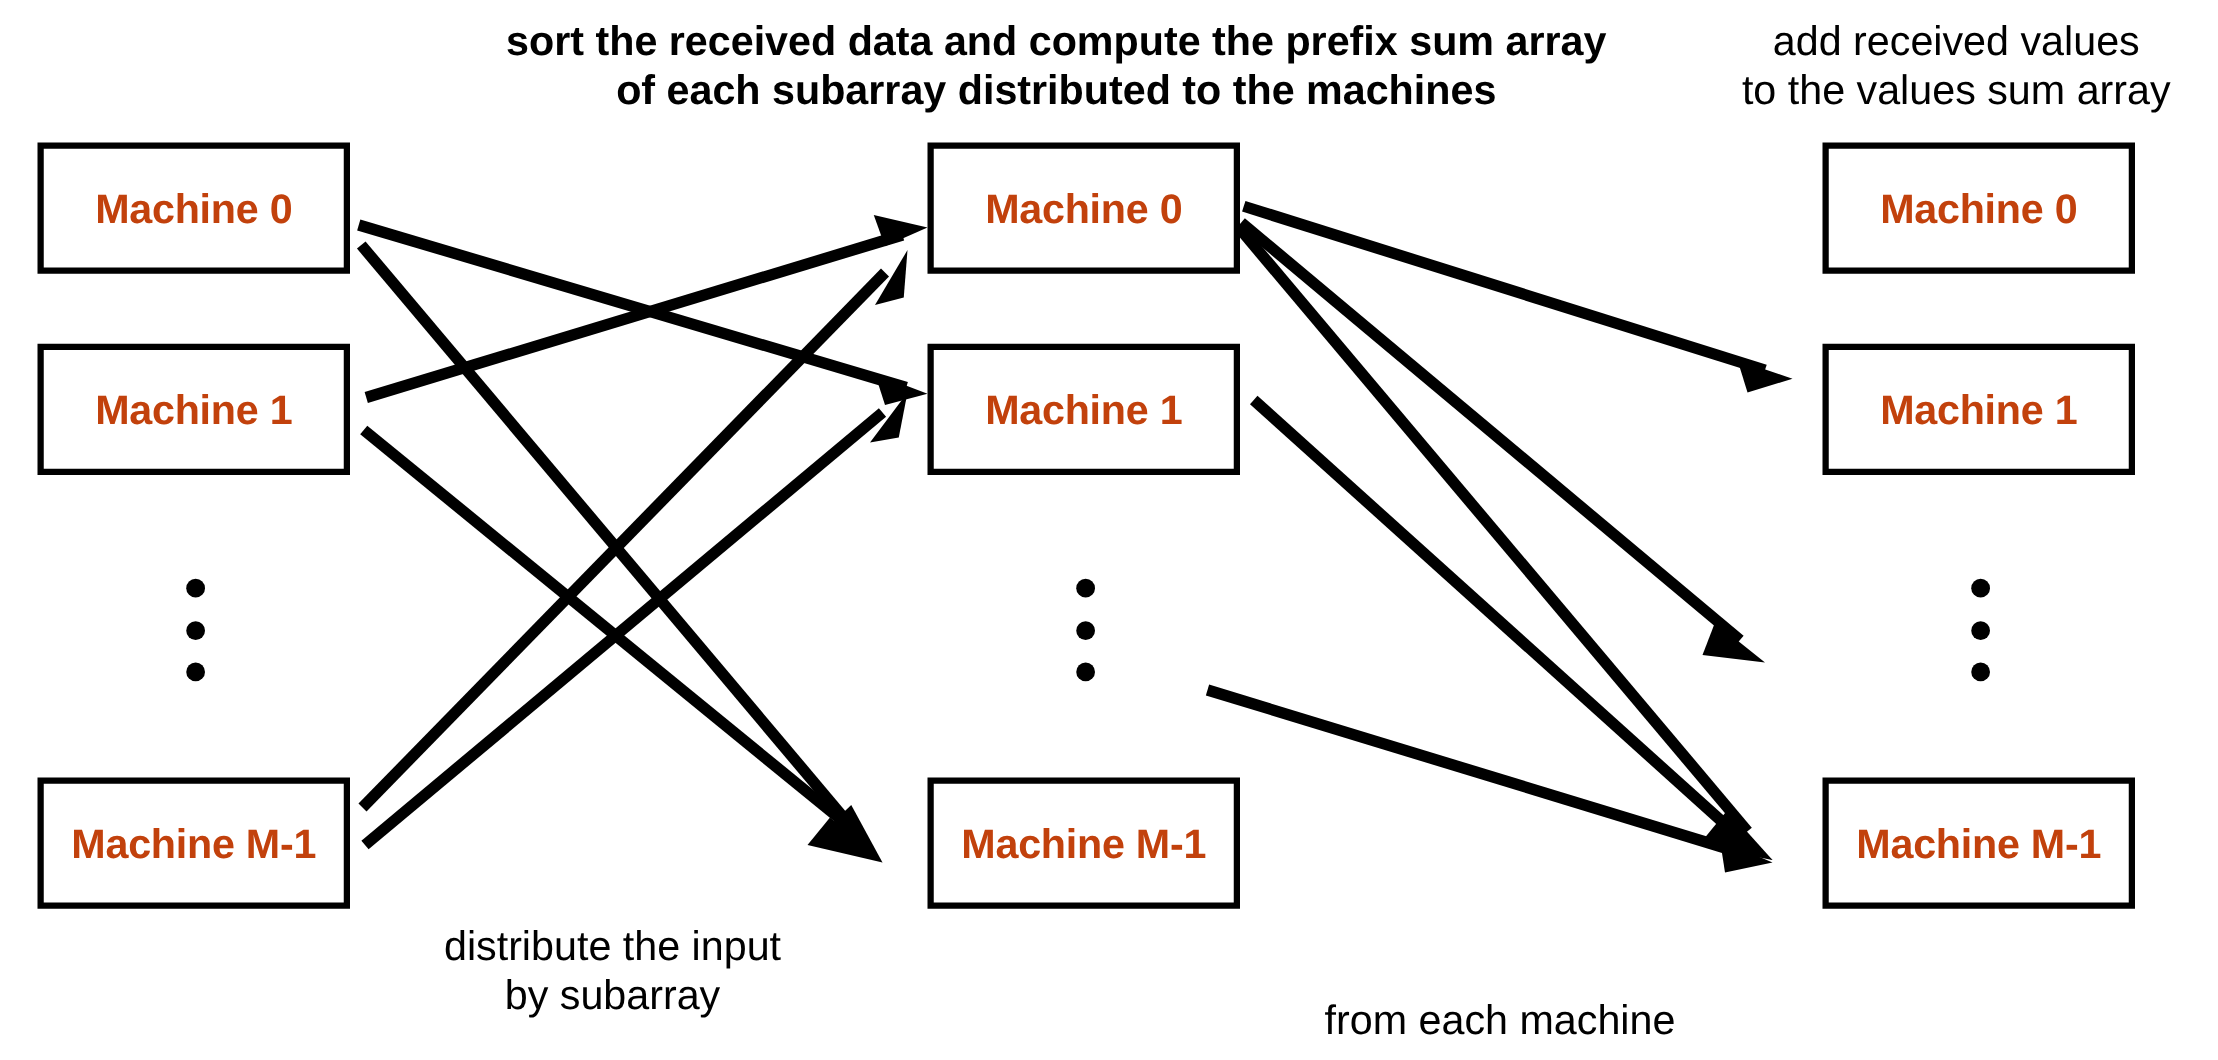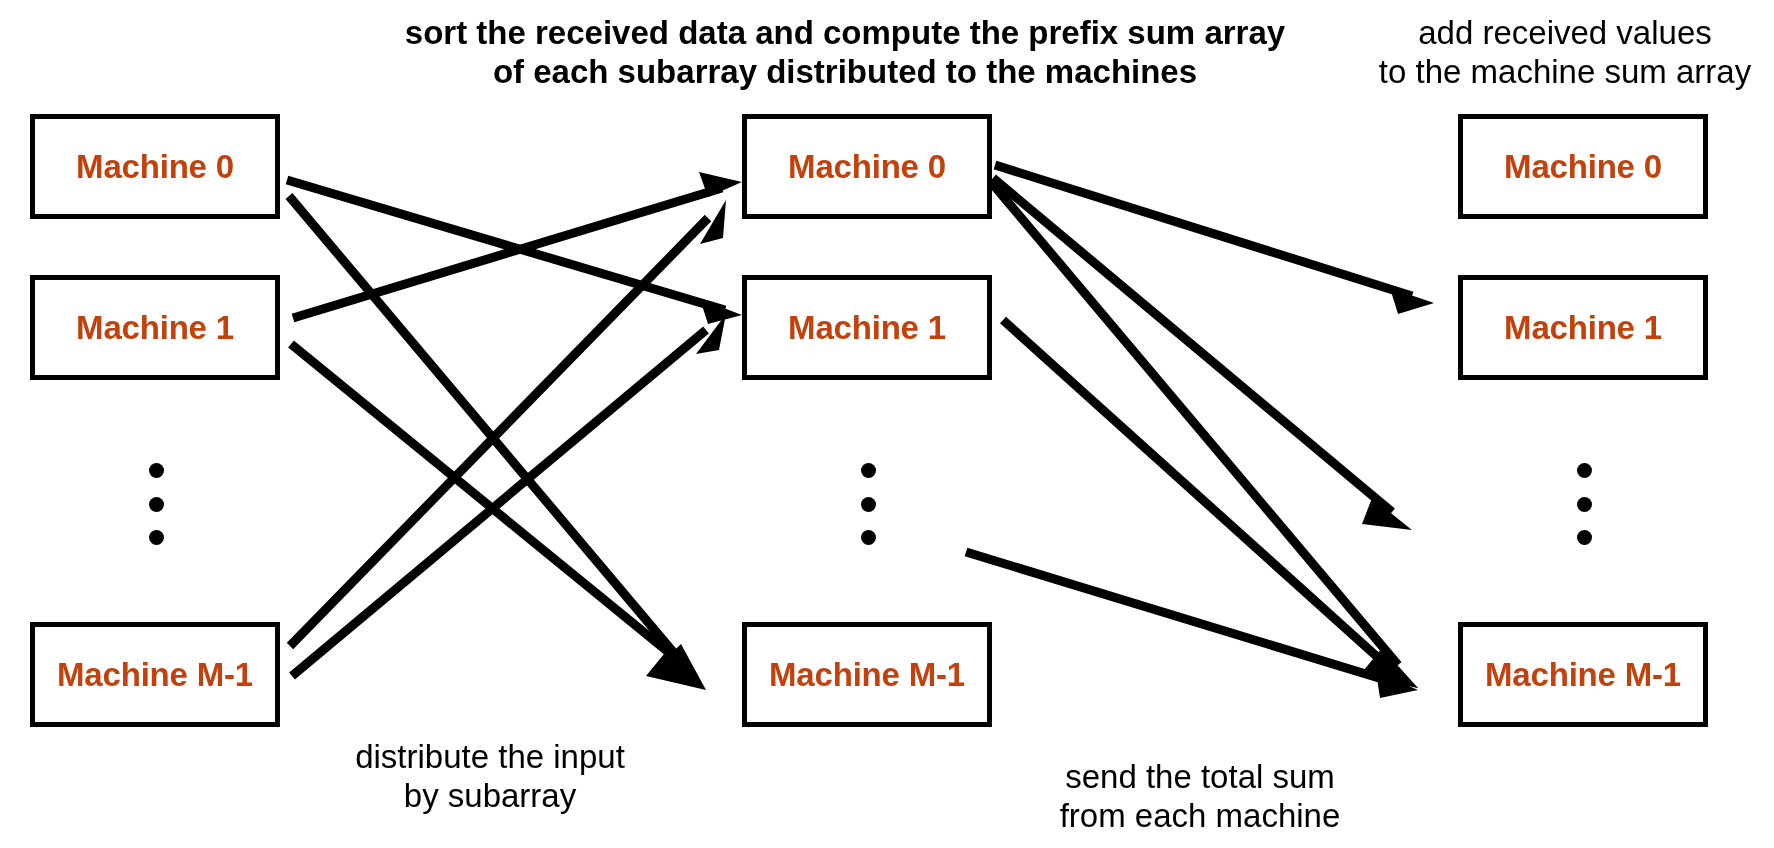--- a/index.html
+++ b/index.html
@@ -68,21 +68,21 @@
   svg#edges line { stroke: #000000; stroke-width: 9; }
   svg#edges polygon { fill: #000000; }
 </style>
 </head>
 <body>
 
 <div id="stage">
 
   <div class="caption" style="left:340px; top:14px; width:1010px;font-weight:bold;"><span>sort the received data and compute the prefix sum array</span><br><span>of each subarray distributed to the machines</span></div>
 
-  <div class="caption" style="left:1370px; top:14px; width:390px;text-align:center;"><span>add received values</span><br><span>to the machine sum array</span></div>
+  <div class="caption" style="left:1370px; top:14px; width:390px;text-align:center;"><span>add received values</span><br><span>to the values sum array</span></div>
 
   <svg id="edges" viewBox="0 0 1774 848">
     <defs></defs>
 
     <g>
       <line x1="287" y1="180" x2="725" y2="310"></line>
       <polygon points="742,315 700,299 708,324"></polygon>
     </g>
 
     <g>
@@ -185,15 +185,15 @@
     <span></span>
     <span></span>
   </div>
 
   <div class="mbox" style="left:1458px; top:622px; width:250px; height:105px;">
     <span>Machine M-1</span>
   </div>
 
   <div class="caption" style="left:290px; top:738px; width:400px;"><span>distribute the input</span><br><span>by subarray</span></div>
 
-  <div class="caption" style="left:1000px; top:758px; width:400px;"><span>send the total sum</span><br><span>from each machine</span></div>
+  <div class="caption" style="left:1000px; top:758px; width:400px;"><br><span>from each machine</span></div>
 
 </div>
 
 </body></html>

